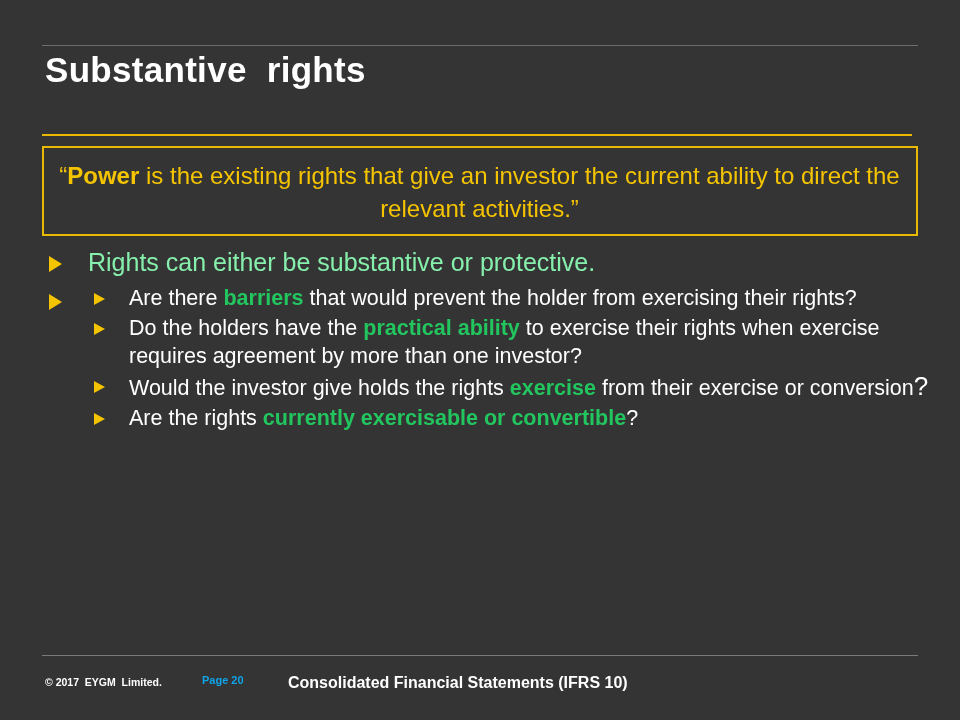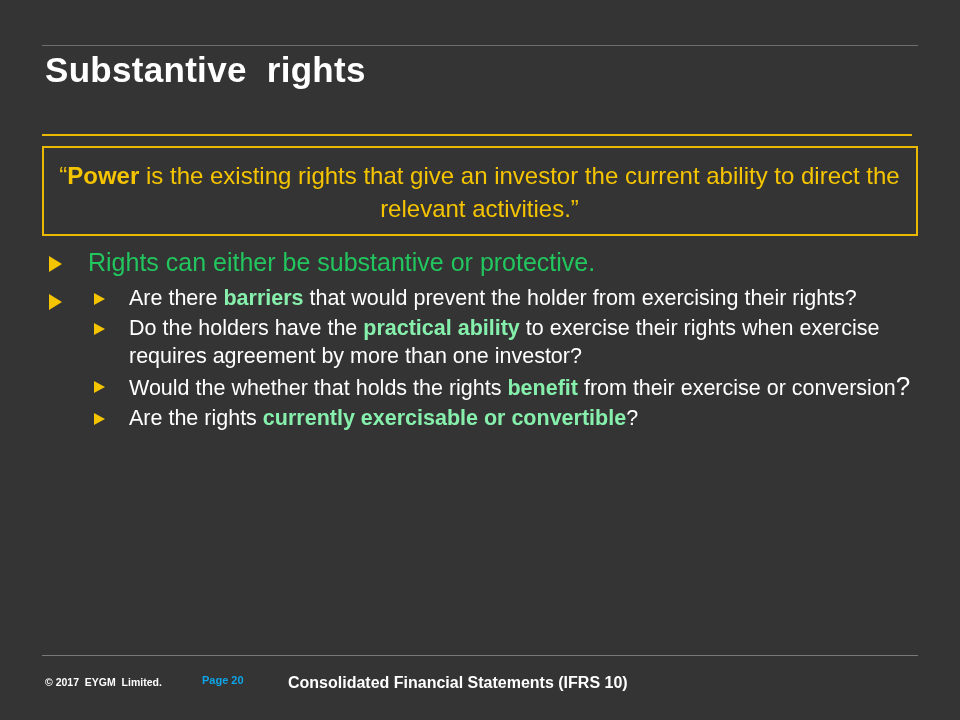--- a/index.html
+++ b/index.html
@@ -72,21 +72,21 @@
   .bullets {
     position: absolute;
     left: 42px;
     top: 246px;
     width: 890px;
   }
 
   .l1 {
     position: relative;
     padding-left: 46px;
-    color: #22c55e;
+    color: #86efac;
     font-size: 25px;
     line-height: 32px;
     margin-bottom: 6px;
   }
   .l1 .tri {
     position: absolute;
     left: 7px;
     top: 10px;
     width: 0; height: 0;
     border-left: 13px solid #f5c400;
@@ -104,21 +104,21 @@
   }
   .l2 .tri {
     position: absolute;
     left: 52px;
     top: 9px;
     width: 0; height: 0;
     border-left: 11px solid #f5c400;
     border-top: 6.5px solid transparent;
     border-bottom: 6.5px solid transparent;
   }
-  .hl { color: #86efac; font-weight: bold; }
+  .hl { color: #22c55e; font-weight: bold; }
   .big-q { font-size: 26px; }
 
   
   .footer-rule {
     position: absolute;
     left: 42px;
     top: 655px;
     width: 876px;
     height: 1px;
     background: #7a7a7a;
@@ -192,21 +192,21 @@
       <span>Are there </span><span class="hl">barriers</span><span> that would prevent the holder from exercising their rights?</span>
     </div>
 
     <div class="l2">
       <span class="tri"></span>
       <span>Do the holders have the </span><span class="hl">practical ability</span><span> to exercise their rights when exercise requires agreement by more than one investor?</span>
     </div>
 
     <div class="l2">
       <span class="tri"></span>
-      <span>Would the whether that holds the rights </span><span class="hl">benefit</span><span> from their exercise or conversion</span><span class="big-q">?</span>
+      <span>Would the investor give holds the rights </span><span class="hl">exercise</span><span> from their exercise or conversion</span><span class="big-q">?</span>
     </div>
 
     <div class="l2">
       <span class="tri"></span>
       <span>Are the rights </span><span class="hl">currently exercisable or convertible</span><span>?</span>
     </div>
 
   </div>
 
   <div class="footer-rule"></div>

